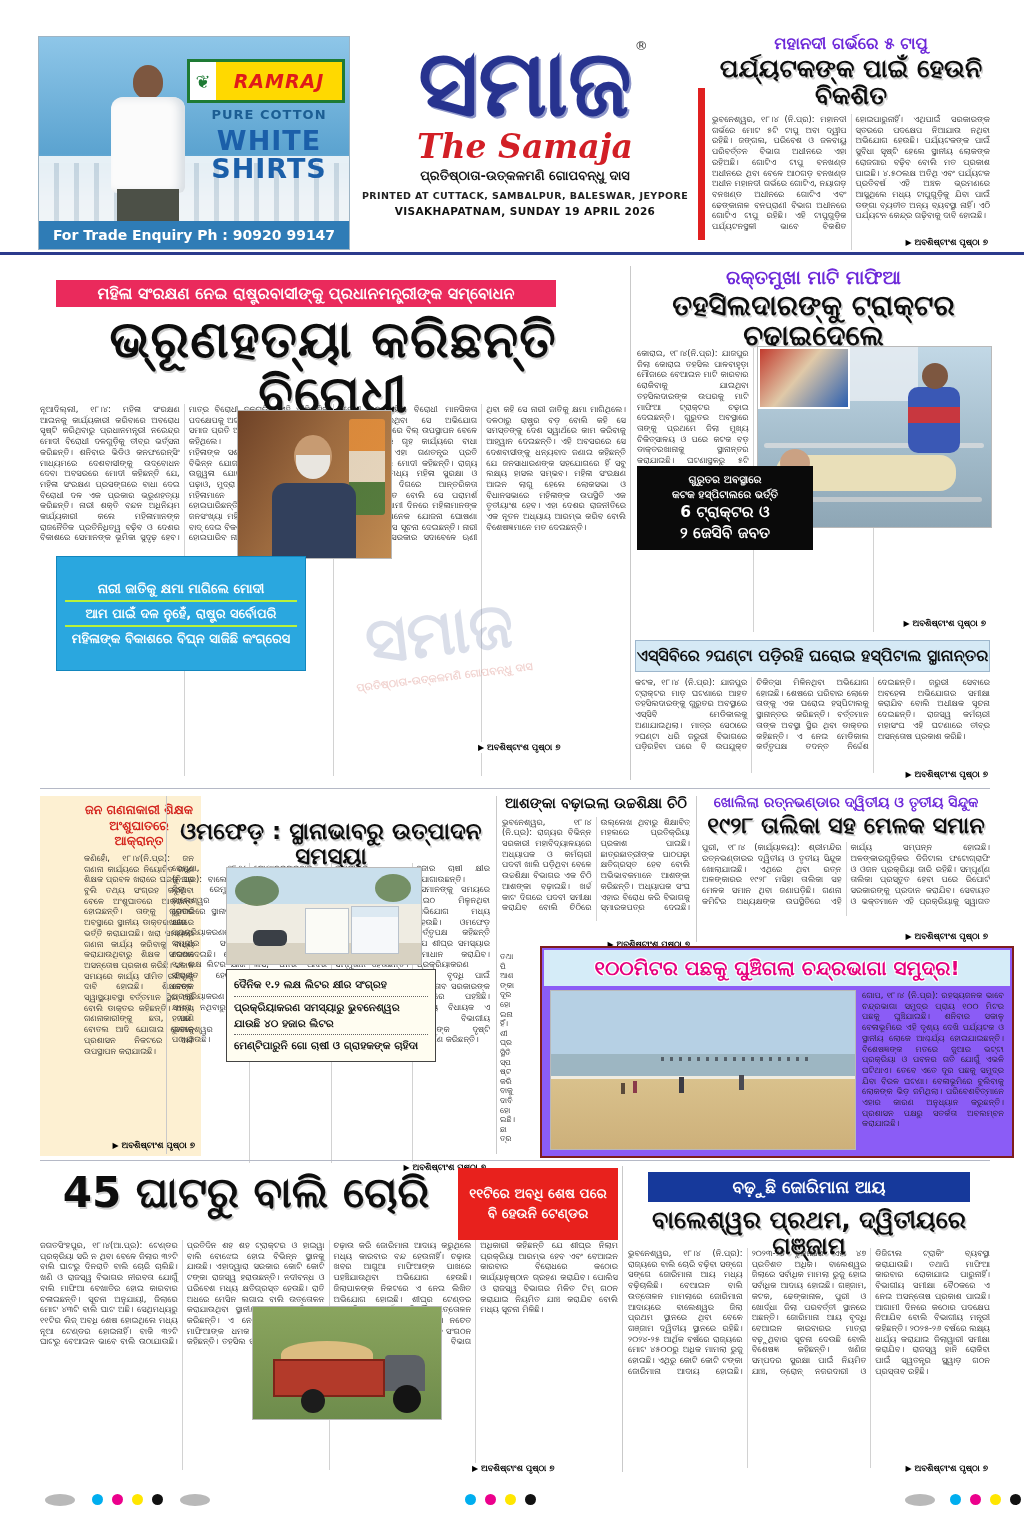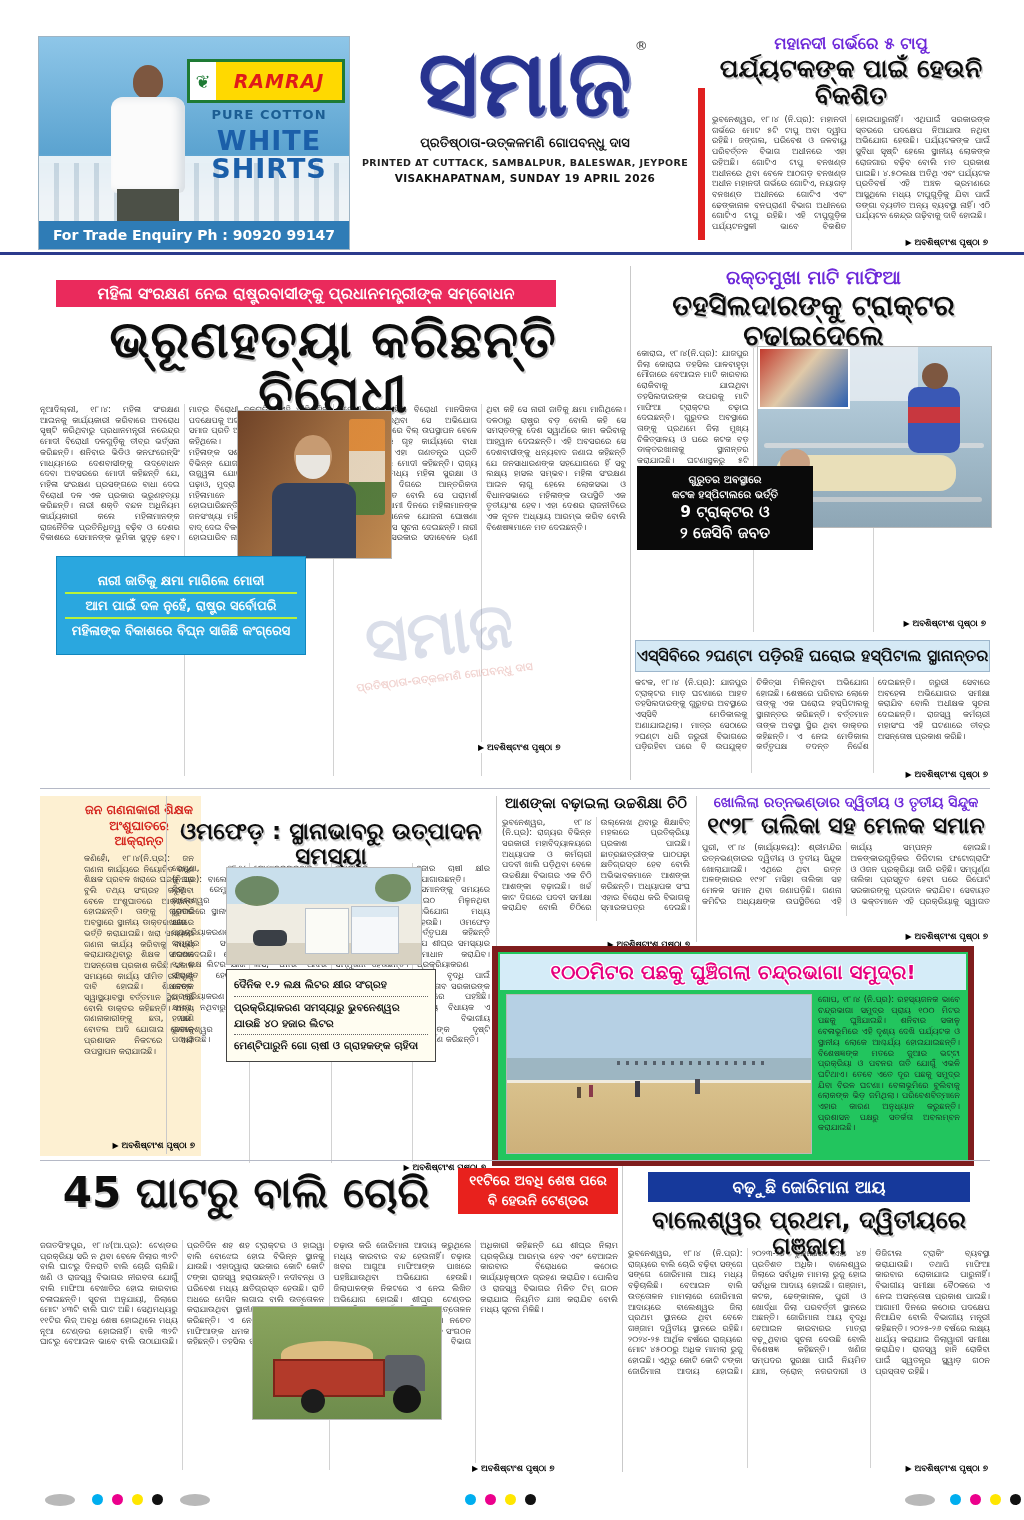--- a/index.html
+++ b/index.html
@@ -13,21 +13,21 @@
             text-shadow:1.5px 1.5px 0 #cfcfcf;}
   .kicker-plain{font-weight:700;text-align:center;color:#6d28d9;}
   .bar{display:flex;align-items:center;justify-content:center;font-weight:700;color:#fff;text-align:center;}
   .cont{font-size:8.6px;font-weight:400;color:#000;white-space:nowrap;}
   .cont .arrow{font-style:normal;font-size:8px;}
   .photo{overflow:hidden;border:1px solid #b9b9b9;}
   .vrule{width:1px;background:#c9c9c9;}
   .hrule{height:1px;background:#b5b9c6;}
   .dot{border-radius:50%;width:11px;height:11px;position:absolute;}
   .ellipse{border-radius:50%;width:30px;height:12px;background:#b9b9b9;position:absolute;}
-  .bluebox{background:#2aa7df;border:1px solid #1286bd;padding:12px 8px;}
+  .bluebox{background:#2aa7df;border:1px solid #1286bd;padding:20px 8px;}
   .bluebox .ln{color:#fff;font-weight:700;font-size:13px;text-align:center;padding:3.5px 0;}
   .bluebox .ln.sep{border-bottom:2px solid #b8f23a;}
   .blackbox{background:#0a0a0a;color:#fff;text-align:center;padding:6px 4px;}
   .blackbox .s1{font-size:10.5px;font-weight:700;line-height:1.45;}
   .blackbox .s2{font-size:15.5px;font-weight:700;line-height:1.35;}
   .beige{background:#fdf0d2;padding:6px 7px;}
   .beige .t{color:#d3211b;font-weight:700;font-size:12.5px;text-align:center;line-height:1.25;}
   .bulletbox{background:#fffdf1;border:1.5px solid #444;padding:4px 7px;}
   .bulletbox .b{font-size:10.5px;font-weight:700;line-height:1.5;padding:3px 0;}
   .bulletbox .b.sep{border-bottom:1px dotted #666;}
@@ -61,20 +61,21 @@
     <div class="abs" style="left:160px;top:88px;width:140px;text-align:center;color:#1b5fa9;font-weight:700;font-size:27px;letter-spacing:1px;">WHITE</div>
     <div class="abs" style="left:160px;top:116px;width:140px;text-align:center;color:#1b5fa9;font-weight:700;font-size:27px;letter-spacing:1px;">SHIRTS</div>
     <div class="abs" style="left:0;bottom:0;width:100%;height:28px;background:#2f7cb6;color:#fff;font-weight:700;font-size:14px;display:flex;align-items:center;justify-content:center;">For Trade Enquiry  Ph : 90920 99147</div>
   </div>
 
   <div class="abs" style="left:358px;top:36px;width:334px;height:212px;text-align:center;">
     <div style="position:relative;display:inline-block;">
       <span class="logo-odia" style="font-size:92px;line-height:1.05;">ସମାଜ</span>
       <span style="position:absolute;right:-16px;top:2px;font-size:13px;color:#333;">®</span>
     </div>
+    <div class="logo-eng" style="font-size:33px;margin-top:-6px;">The Samaja</div>
     <div style="font-size:13px;font-weight:700;color:#111;margin-top:2px;">ପ୍ରତିଷ୍ଠାତା-ଉତ୍କଳମଣି ଗୋପବନ୍ଧୁ ଦାସ</div>
     <div style="font-size:9.5px;font-weight:700;color:#222;margin-top:6px;letter-spacing:.4px;">PRINTED AT CUTTACK, SAMBALPUR, BALESWAR, JEYPORE</div>
     <div style="font-size:10.5px;font-weight:700;color:#111;margin-top:4px;letter-spacing:.4px;">VISAKHAPATNAM, SUNDAY 19 APRIL 2026</div>
   </div>
 
   <div class="abs" style="left:698px;top:88px;width:7px;height:152px;background:#e02020;"></div>
 
   <div class="abs" style="left:712px;top:34px;width:278px;height:214px;">
     <div class="kicker-plain" style="font-size:16.5px;">ମହାନଦୀ ଗର୍ଭରେ ୫ ଟାପୁ</div>
     <div class="headline" style="font-size:25px;margin-top:2px;">ପର୍ଯ୍ୟଟକଙ୍କ ପାଇଁ ହେଉନି ବିକଶିତ</div>
@@ -131,21 +132,21 @@
       <div class="abs" style="left:18px;top:108px;width:180px;height:36px;background:#e9dfb9;border-radius:16px;"></div>
       <div class="abs" style="left:22px;top:102px;width:30px;height:28px;background:#caa183;border-radius:50%;"></div>
       <div class="abs" style="left:150px;top:40px;width:52px;height:66px;background:linear-gradient(#3a58b5 30%,#c8373f 30%,#c8373f 55%,#3a58b5 55%);border-radius:10px;"></div>
       <div class="abs" style="left:164px;top:16px;width:26px;height:26px;background:#7d5740;border-radius:50%;"></div>
       <div class="abs" style="left:0;top:0;width:88px;height:58px;border:2px solid #fff;background:linear-gradient(130deg,#c23b2e 0%,#e0c9a8 45%,#2b5fb0 100%);"></div>
     </div>
 
     <div class="abs blackbox overlay" style="left:0;top:200px;width:168px;">
       <div class="s1">ଗୁରୁତର ଅବସ୍ଥାରେ</div>
       <div class="s1">କଟକ ହସ୍ପିଟାଲରେ ଭର୍ତ୍ତି</div>
-      <div class="s2">9 ଟ୍ରାକ୍ଟର ଓ</div>
+      <div class="s2">6 ଟ୍ରାକ୍ଟର ଓ</div>
       <div class="s2">୨ ଜେସିବି ଜବତ</div>
     </div>
     <div class="cont" style="position:absolute;right:4px;top:352px;background:#fff;">
       <i class="arrow">▶</i>
       <b>ଅବଶିଷ୍ଟାଂଶ ପୃଷ୍ଠା ୭</b>
     </div>
   </div>
 
   <div class="abs" style="left:635px;top:640px;width:355px;height:140px;">
     <div style="height:30px;background:#d5e9f5;border:1px solid #9db6cc;display:flex;align-items:center;justify-content:center;">
@@ -213,39 +214,39 @@
   <div class="abs" style="left:702px;top:794px;width:288px;height:148px;">
     <div class="kicker-plain" style="font-size:14px;">ଖୋଲିଲା ରତ୍ନଭଣ୍ଡାର ଦ୍ୱିତୀୟ ଓ ତୃତୀୟ ସିନ୍ଦୁକ</div>
     <div class="headline" style="font-size:22.5px;margin-top:2px;">୧୯୨୮ ତାଲିକା ସହ ମେଳକ ସମାନ</div>
     <div class="body-text cols2" style="margin-top:5px;height:74px;">ପୁରୀ, ୧୮।୪ (କାର୍ଯ୍ୟାଳୟ): ଶ୍ରୀମନ୍ଦିର ରତ୍ନଭଣ୍ଡାରର ଦ୍ୱିତୀୟ ଓ ତୃତୀୟ ସିନ୍ଦୁକ ଖୋଲାଯାଇଛି। ଏଥିରେ ଥିବା ରତ୍ନ ଅଳଙ୍କାରର ୧୯୨୮ ମସିହା ତାଲିକା ସହ ମେଳକ ସମାନ ଥିବା ଜଣାପଡ଼ିଛି। ଗଣନା କମିଟିର ଅଧ୍ୟକ୍ଷଙ୍କ ଉପସ୍ଥିତିରେ ଏହି କାର୍ଯ୍ୟ ସମ୍ପନ୍ନ ହୋଇଛି। ଅଳଙ୍କାରଗୁଡ଼ିକର ଡିଜିଟାଲ ଫଟୋଗ୍ରାଫି ଓ ଓଜନ ପ୍ରକ୍ରିୟା ଜାରି ରହିଛି। ସମ୍ପୂର୍ଣ୍ଣ ତାଲିକା ପ୍ରସ୍ତୁତ ହେବା ପରେ ରିପୋର୍ଟ ସରକାରଙ୍କୁ ପ୍ରଦାନ କରାଯିବ। ସେବାୟତ ଓ ଭକ୍ତମାନେ ଏହି ପ୍ରକ୍ରିୟାକୁ ସ୍ୱାଗତ କରିଛନ୍ତି। ମନ୍ଦିର ପ୍ରଶାସନ କହିଛି ଯେ ସବୁ ପ୍ରକ୍ରିୟା ସ୍ୱଚ୍ଛତାର ସହ ଚାଲିଛି।</div>
     <div class="cont" style="position:absolute;right:2px;bottom:0;background:#fff;">
       <i class="arrow">▶</i>
       <b>ଅବଶିଷ୍ଟାଂଶ ପୃଷ୍ଠା ୭</b>
     </div>
   </div>
 
-  <div class="abs" style="left:492px;top:946px;width:470px;height:208px;border:6px solid #7f1d1d;background:#22c55e;">
+  <div class="abs" style="left:540px;top:946px;width:470px;height:208px;border:2px solid #7f1d1d;background:#8b5cf6;">
     <div class="banner" style="height:36px;margin:2px;">
       <span>୧୦୦ମିଟର ପଛକୁ ଘୁଞ୍ଚିଗଲା ଚନ୍ଦ୍ରଭାଗା ସମୁଦ୍ର!</span>
     </div>
     <div class="abs photo" style="left:8px;top:42px;width:304px;height:158px;background:linear-gradient(#b6d0e4 0%,#b6d0e4 40%,#9db6c2 40%,#9db6c2 54%,#f0ece0 54%,#f0ece0 56%,#d9c18c 56%,#cdb07a 100%);">
       <div class="abs" style="left:70px;top:92px;width:4px;height:11px;background:#5a4a3a;"></div>
       <div class="abs" style="left:82px;top:90px;width:4px;height:12px;background:#8a3a4a;"></div>
       <div class="abs" style="left:128px;top:86px;width:5px;height:16px;background:#3a3a44;"></div>
       <div class="abs" style="left:188px;top:84px;width:5px;height:15px;background:#4a4a52;"></div>
       <div class="abs" style="left:110px;top:66px;width:150px;height:4px;background:repeating-linear-gradient(90deg,#55606a 0 3px,transparent 3px 9px);"></div>
     </div>
     <div class="body-text" style="position:absolute;left:320px;top:42px;width:142px;height:158px;column-count:1;">ଗୋପ, ୧୮।୪ (ନି.ପ୍ର): ରହସ୍ୟଜନକ ଭାବେ ଚନ୍ଦ୍ରଭାଗା ସମୁଦ୍ର ପ୍ରାୟ ୧୦୦ ମିଟର ପଛକୁ ଘୁଞ୍ଚିଯାଇଛି। ଶନିବାର ସକାଳୁ ବେଳାଭୂମିରେ ଏହି ଦୃଶ୍ୟ ଦେଖି ପର୍ଯ୍ୟଟକ ଓ ସ୍ଥାନୀୟ ଲୋକେ ଆଶ୍ଚର୍ଯ୍ୟ ହୋଇଯାଇଛନ୍ତି। ବିଶେଷଜ୍ଞଙ୍କ ମତରେ ଜୁଆର ଭଟ୍ଟା ପ୍ରକ୍ରିୟା ଓ ପବନର ଗତି ଯୋଗୁଁ ଏଭଳି ଘଟିଥାଏ। ତେବେ ଏତେ ଦୂର ପଛକୁ ସମୁଦ୍ର ଯିବା ବିରଳ ଘଟଣା। ବେଳାଭୂମିରେ ବୁଲିବାକୁ ଲୋକଙ୍କ ଭିଡ଼ ଜମିଥିଲା। ପରିବେଶବିତ୍‌ମାନେ ଏହାର କାରଣ ଅନୁଧ୍ୟାନ କରୁଛନ୍ତି। ପ୍ରଶାସନ ପକ୍ଷରୁ ସତର୍କତା ଅବଲମ୍ବନ କରାଯାଇଛି।</div>
   </div>
 
   <div class="abs hrule" style="left:40px;top:1160px;width:950px;"></div>
 
   <div class="abs" style="left:40px;top:1166px;width:578px;height:308px;">
     <div class="headline" style="position:absolute;left:0;top:4px;width:412px;font-size:42px;">45 ଘାଟରୁ ବାଲି ଚୋରି</div>
-    <div class="redbox" style="position:absolute;left:418px;top:2px;width:160px;height:46px;">
+    <div class="redbox" style="position:absolute;left:418px;top:2px;width:160px;height:72px;">
       <span>୧୧ଟିରେ ଅବଧି ଶେଷ ପରେ</span>
       <span>ବି ହେଉନି ଟେଣ୍ଡର</span>
     </div>
     <div class="body-text cols4" style="position:absolute;left:0;top:74px;width:578px;height:230px;">ଜଗତସିଂହପୁର, ୧୮।୪(ଆ.ପ୍ର): ଟେଣ୍ଡର ପ୍ରକ୍ରିୟା ସରି ନ ଥିବା ବେଳେ ଜିଲାର ୩୨ଟି ବାଲି ଘାଟରୁ ଦିନରାତି ବାଲି ଚୋରି ଚାଲିଛି। ଖଣି ଓ ରାଜସ୍ୱ ବିଭାଗର ନୀରବତା ଯୋଗୁଁ ବାଲି ମାଫିଆ ବେଖାତିର ହୋଇ କାରବାର ଚଳାଇଛନ୍ତି। ସୂଚନା ଅନୁଯାୟୀ, ଜିଲାରେ ମୋଟ ୪୩ଟି ବାଲି ଘାଟ ଅଛି। ସେଥିମଧ୍ୟରୁ ୧୧ଟିର ଲିଜ୍ ଅବଧି ଶେଷ ହୋଇଥିଲେ ମଧ୍ୟ ନୂଆ ଟେଣ୍ଡର ହୋଇନାହିଁ। ବାକି ୩୨ଟି ଘାଟରୁ ବେଆଇନ ଭାବେ ବାଲି ଉଠାଯାଉଛି। ପ୍ରତିଦିନ ଶହ ଶହ ଟ୍ରାକ୍ଟର ଓ ହାଇୱା ବାଲି ବୋଝେଇ ହୋଇ ବିଭିନ୍ନ ସ୍ଥାନକୁ ଯାଉଛି। ଏହାଦ୍ୱାରା ସରକାର କୋଟି କୋଟି ଟଙ୍କା ରାଜସ୍ୱ ହରାଉଛନ୍ତି। ନଦୀବନ୍ଧ ଓ ପରିବେଶ ମଧ୍ୟ କ୍ଷତିଗ୍ରସ୍ତ ହେଉଛି। ରାତି ଅଧରେ ମେସିନ ଲଗାଇ ବାଲି ଉତ୍ତୋଳନ କରାଯାଉଥିବା ସ୍ଥାନୀୟ ଲୋକେ ଅଭିଯୋଗ କରିଛନ୍ତି। ଏ ନେଇ ଅଭିଯୋଗ କଲେ ମାଫିଆଙ୍କ ଧମକ ମିଳୁଥିବା ଗ୍ରାମବାସୀ କହିଛନ୍ତି। ତହସିଲ ପ୍ରଶାସନ ବେଳେବେଳେ ଚଢ଼ାଉ କରି ଜୋରିମାନା ଆଦାୟ କରୁଥିଲେ ମଧ୍ୟ କାରବାର ବନ୍ଦ ହେଉନାହିଁ। ଚଢ଼ାଉ ଖବର ଆଗୁଆ ମାଫିଆଙ୍କ ପାଖରେ ପହଞ୍ଚିଯାଉଥିବା ଅଭିଯୋଗ ହେଉଛି। ଜିଲାପାଳଙ୍କ ନିକଟରେ ଏ ନେଇ ଲିଖିତ ଅଭିଯୋଗ ହୋଇଛି। ଶୀଘ୍ର ଟେଣ୍ଡର ପ୍ରକ୍ରିୟା ସମ୍ପୂର୍ଣ୍ଣ କରି ବୈଧ ଉତ୍ତୋଳନ ବ୍ୟବସ୍ଥା କରିବାକୁ ଦାବି ହୋଇଛି। ନଚେତ ଆନ୍ଦୋଳନ କରାଯିବ ବୋଲି ବିଭିନ୍ନ ସଂଗଠନ ଚେତାବନୀ ଦେଇଛନ୍ତି। ଖଣି ବିଭାଗ ଅଧିକାରୀ କହିଛନ୍ତି ଯେ ଶୀଘ୍ର ନିଲାମ ପ୍ରକ୍ରିୟା ଆରମ୍ଭ ହେବ ଏବଂ ବେଆଇନ କାରବାର ବିରୋଧରେ କଠୋର କାର୍ଯ୍ୟାନୁଷ୍ଠାନ ଗ୍ରହଣ କରାଯିବ। ପୋଲିସ ଓ ରାଜସ୍ୱ ବିଭାଗର ମିଳିତ ଟିମ୍ ଗଠନ କରାଯାଇ ନିୟମିତ ଯାଞ୍ଚ କରାଯିବ ବୋଲି ମଧ୍ୟ ସୂଚନା ମିଳିଛି।</div>
 
     <div class="abs photo overlay" style="left:212px;top:140px;width:188px;height:112px;background:linear-gradient(#8aa55f 0%,#7a9552 60%,#6d8c4c 100%);">
       <div class="abs" style="left:28px;top:34px;width:92px;height:26px;background:#dcbd80;border-radius:50% 50% 0 0;"></div>
       <div class="abs" style="left:20px;top:52px;width:108px;height:34px;background:#b33a2a;border:2px solid #7e2418;"></div>
       <div class="abs" style="left:48px;top:82px;width:24px;height:24px;background:#1c1c1c;border-radius:50%;"></div>
       <div class="abs" style="left:132px;top:48px;width:40px;height:36px;background:#5c6066;border-radius:4px 10px 0 0;"></div>

